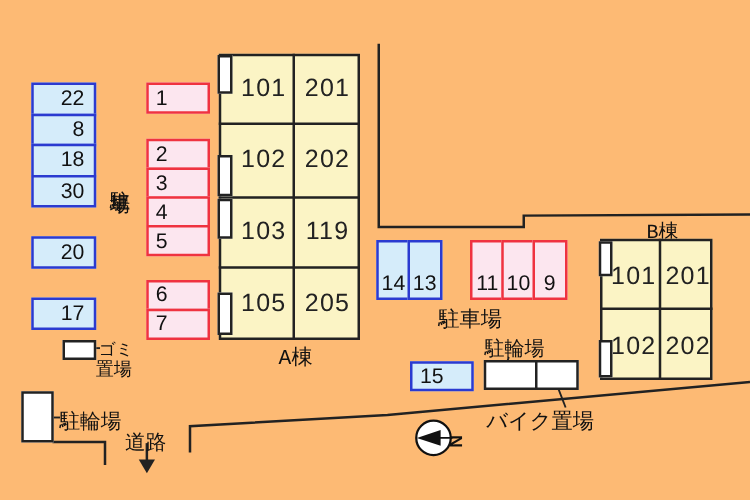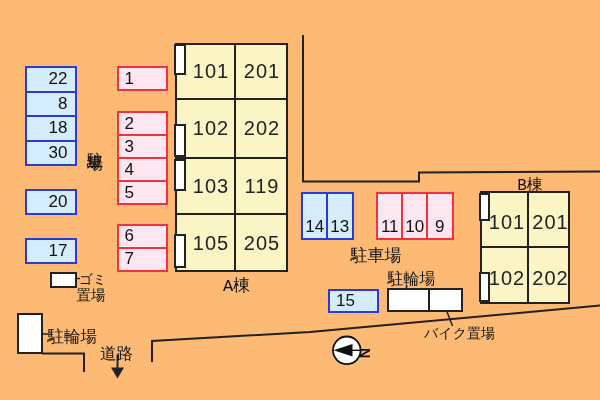--- a/index.html
+++ b/index.html
@@ -146,17 +146,17 @@
   <div class="lbl" style="left:76.5px;top:285.5px;font-size:14.5px">置場</div>
 
   <div class="wbox" style="left:17px;top:312.5px;width:25.5px;height:41px"></div>
   <div class="lbl" style="left:47.5px;top:325.5px;font-size:16.5px">駐輪場</div>
 
   <div class="lbl" style="left:100px;top:343px;font-size:16.5px">道路</div>
 
   <div class="lbl" style="left:387.5px;top:268.5px;font-size:16px">駐輪場</div>
   <div class="wbox" style="left:387px;top:287.5px;width:75.5px;height:24px"></div>
   <div class="divline" style="left:428px;top:287.5px;width:2px;height:24px"></div>
-  <div class="lbl" style="left:424px;top:325px;font-size:14px">バイク置場</div>
+  <div class="lbl" style="left:389px;top:325px;font-size:17px">バイク置場</div>
 
   <div class="lbl" style="left:360px;top:344.5px;font-size:14px;font-weight:bold;transform:rotate(90deg);">N</div>
 
 </div>
 
 </body></html>

